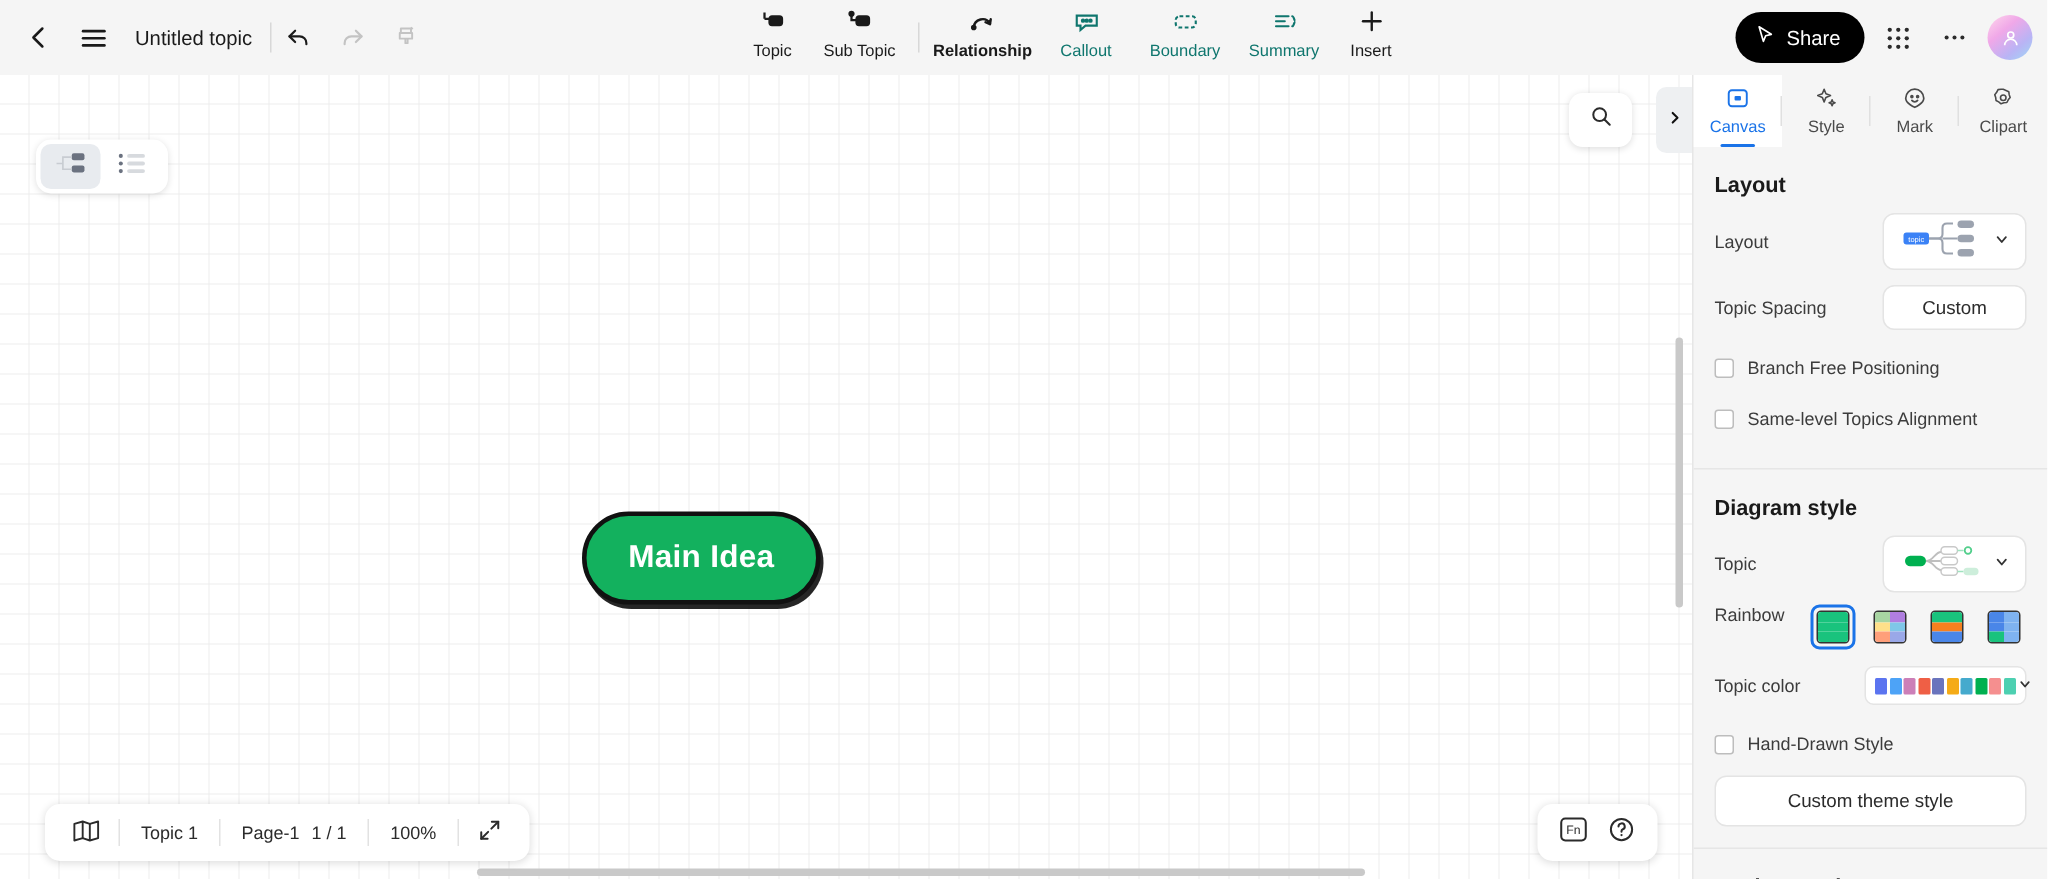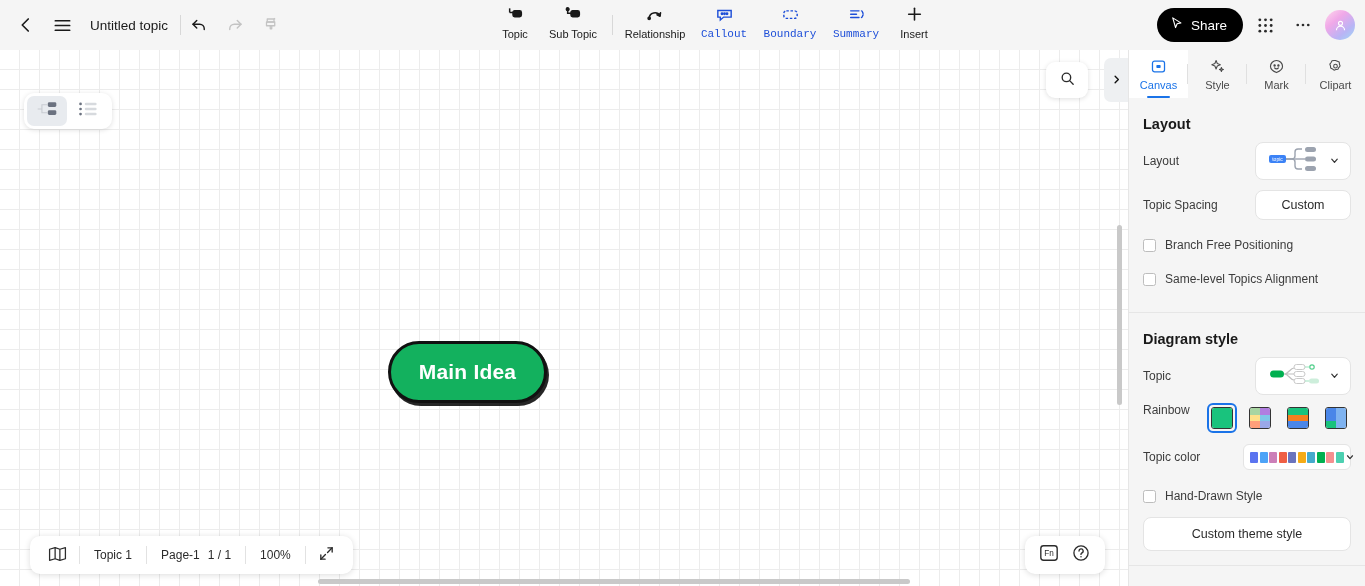--- a/index.html
+++ b/index.html
@@ -38,22 +38,22 @@
     position: absolute; left: 490px; top: 0;
     height: 50px; display: flex; align-items: flex-start; gap: 0;
   }
   .tool {
     width: 50px; height: 50px; padding-top: 4px;
     display: flex; flex-direction: column; align-items: center;
     justify-content: flex-start; gap: 2px;
     cursor: pointer; color: #1a1a1a;
   }
   .tool.wide { width: 66px; }
-  .tool.rel { width: 72px; }
-  .tool.dim { color: #1d4ed8; cursor: default; font-family: Liberation Mono, monospace; }
+  .tool.rel { width: 72px; font-weight: bold; }
+  .tool.dim { color: #0f766e; cursor: default; }
   .tool .glyph { height: 22px; display: flex; align-items: center; justify-content: center; }
   .tool .lbl { font-size: 11px; line-height: 12px; white-space: nowrap; }
   .tb-center .vdiv { align-self: center; margin: 0 6px; }
 
   .tb-right {
     position: absolute; right: 10px; top: 0; height: 50px;
     display: flex; align-items: center; gap: 6px; text-align: right;
   }
   .share-btn {
     height: 34px; padding: 0 16px 0 12px;

